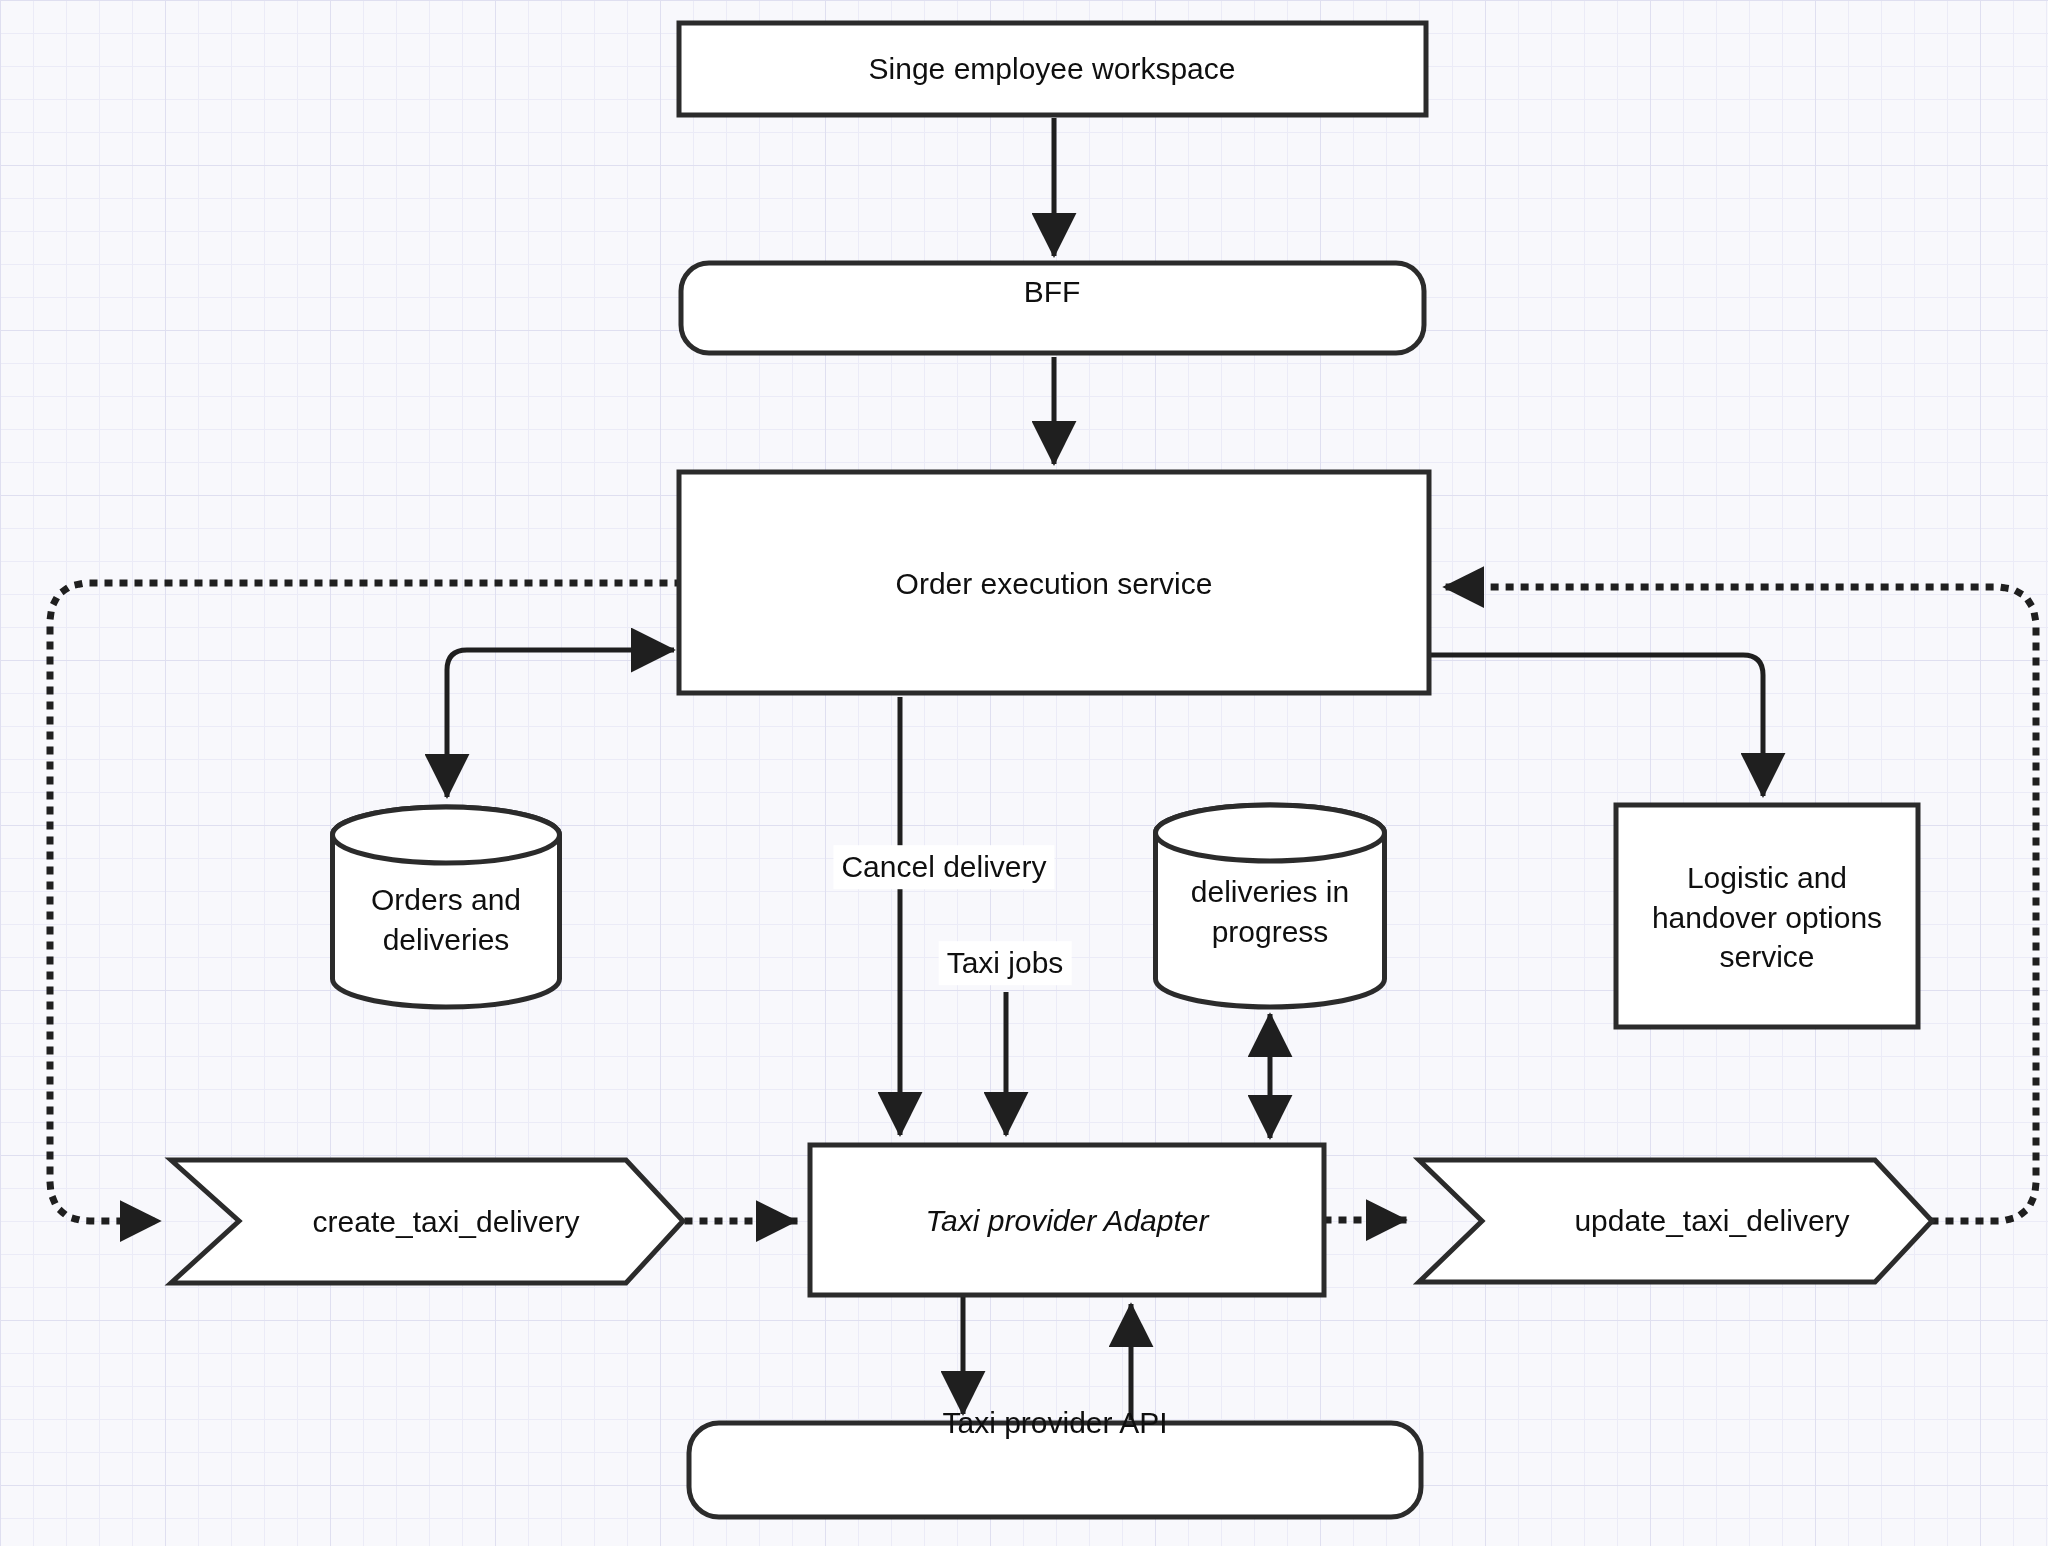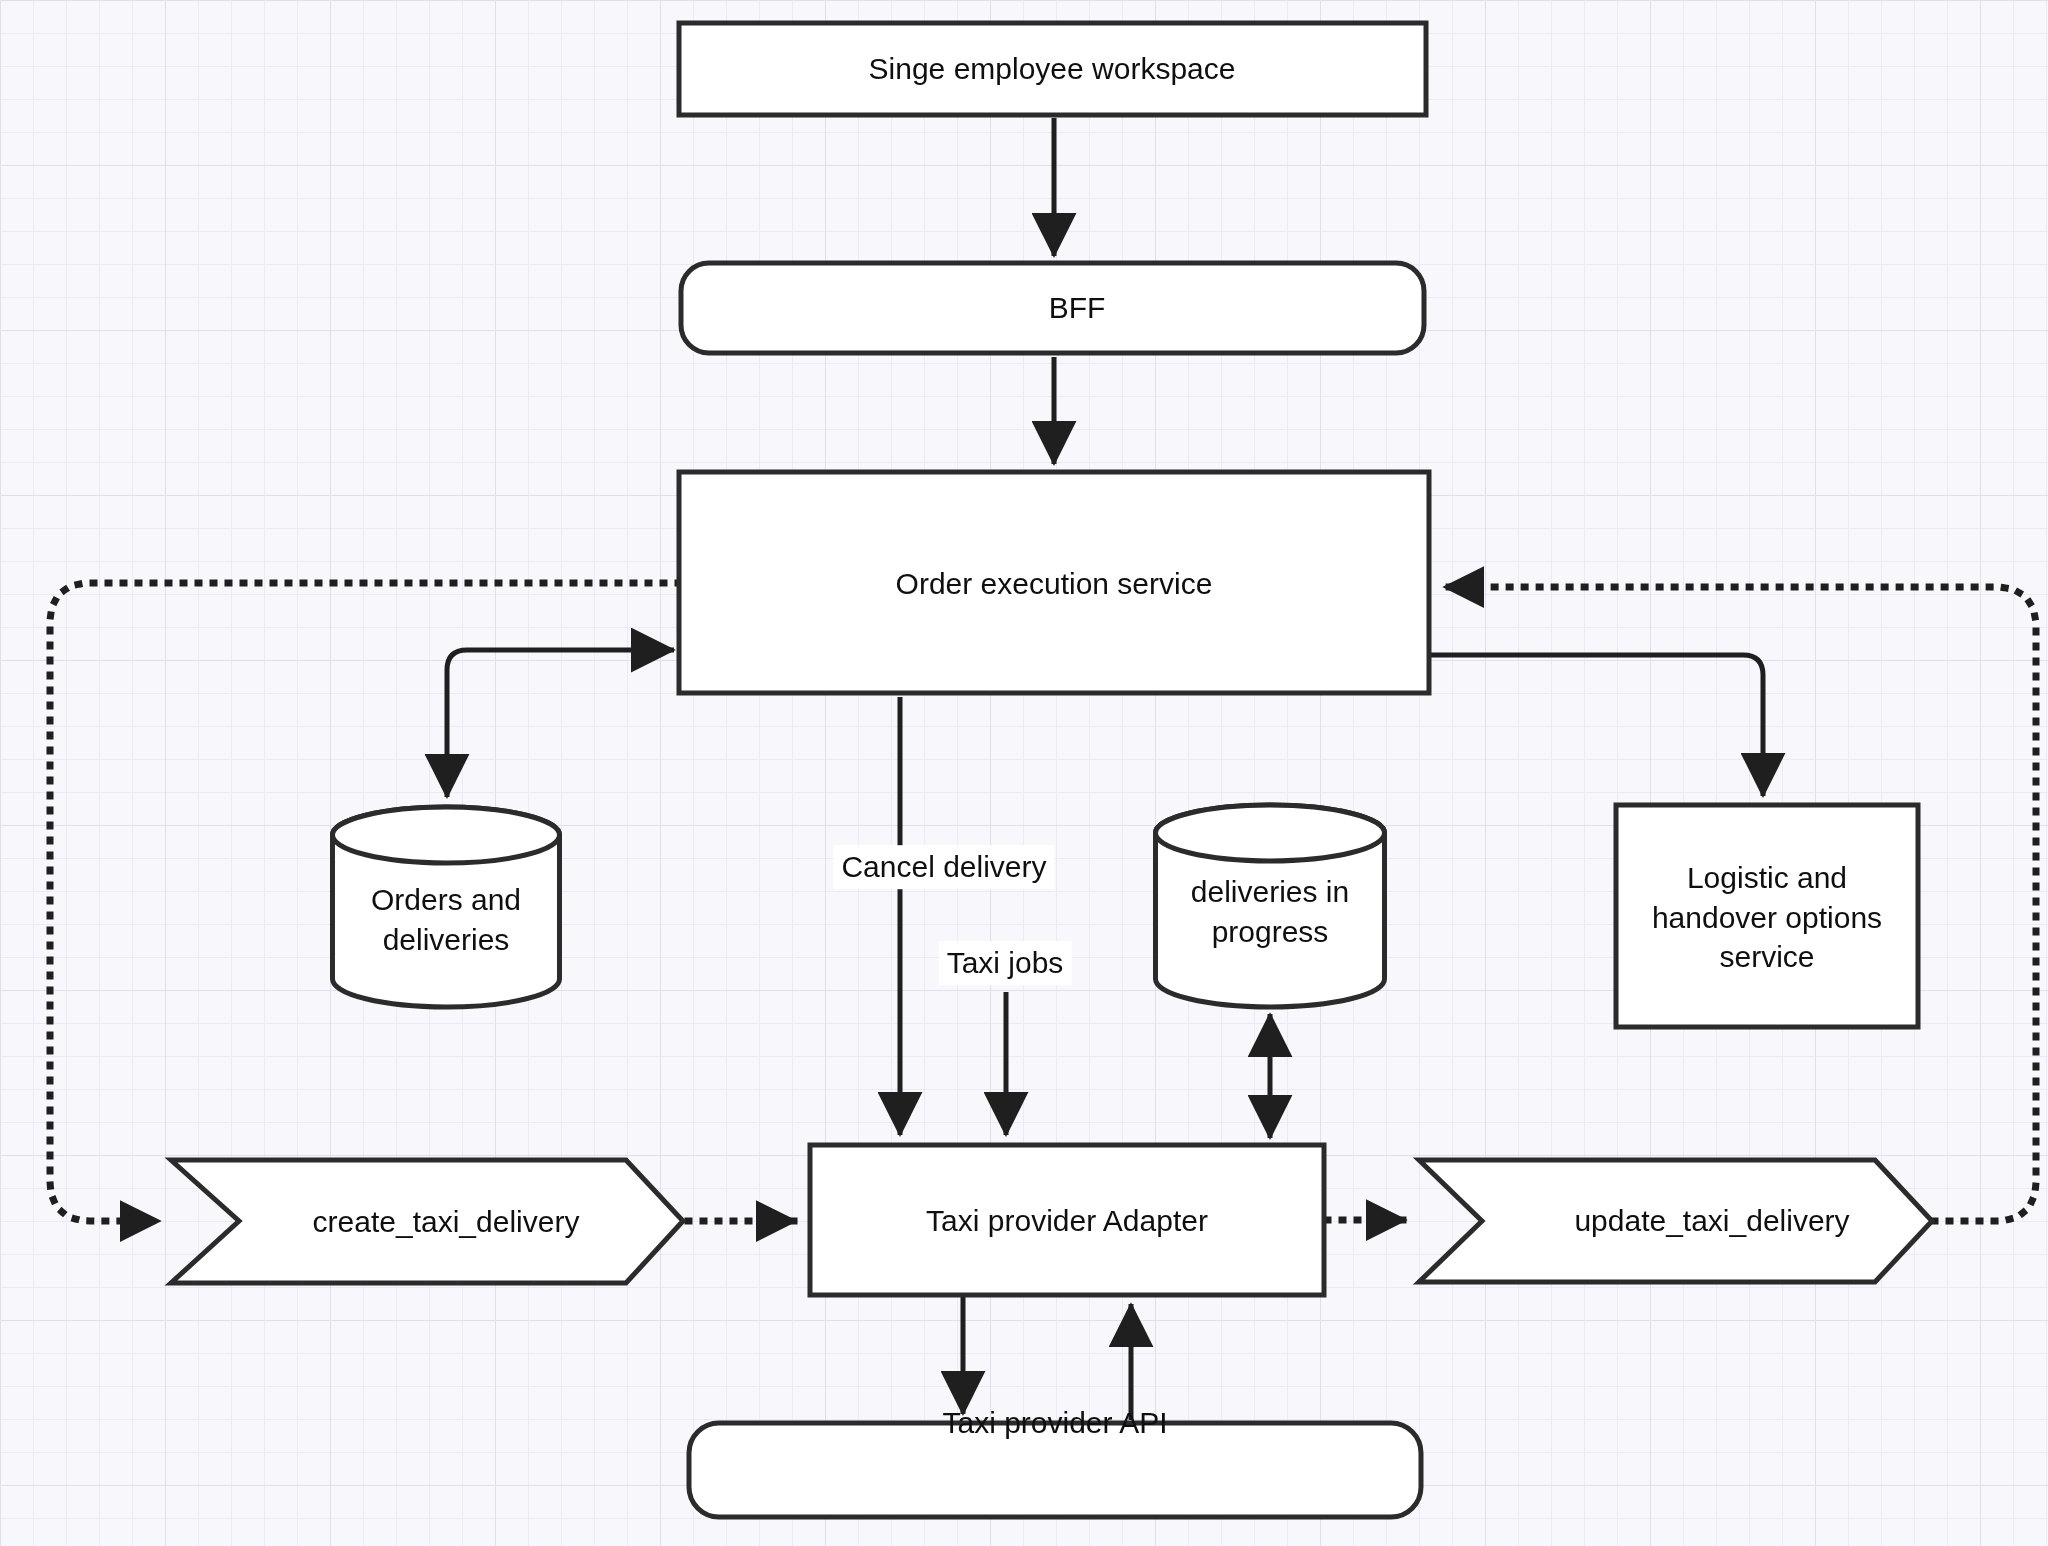--- a/index.html
+++ b/index.html
@@ -107,35 +107,35 @@
 
     <rect class="node-shape" x="810" y="1145" width="514" height="150"></rect>
 
     <polygon class="node-shape" points="1419,1160 1875,1160 1932,1221 1875,1282 1419,1282 1482,1221"></polygon>
 
     <rect class="node-shape" x="689" y="1423" width="732" height="94" rx="30" ry="30"></rect>
   </svg>
 
   <div class="lbl" style="left:1052px; top:69px;">Singe employee workspace</div>
 
-  <div class="lbl" style="left:1052px; top:308px;margin-left:25px;">BFF</div>
+  <div class="lbl" style="left:1052px; top:292px;">BFF</div>
 
   <div class="lbl wrap" style="left:446px; top:920px; width:230px;">Orders and deliveries</div>
 
   <div class="lbl" style="left:1054px; top:584px;">Order execution service</div>
 
   <div class="lbl bg" style="left:944px; top:867px;">Cancel delivery</div>
 
   <div class="lbl bg" style="left:1005px; top:963px;">Taxi jobs</div>
 
   <div class="lbl wrap" style="left:1767px; top:917px; width:270px;">Logistic and handover options service</div>
 
   <div class="lbl wrap" style="left:1270px; top:912px; width:230px;">deliveries in progress</div>
 
   <div class="lbl" style="left:446px; top:1222px;">create_taxi_delivery</div>
 
-  <div class="lbl" style="left:1067px; top:1221px;">Taxi provider Adapter</div>
+  <div class="lbl" style="left:1067px; top:1221px;font-style:italic;">Taxi provider Adapter</div>
 
   <div class="lbl" style="left:1712px; top:1221px;">update_taxi_delivery</div>
 
   <div class="lbl" style="left:1055px; top:1423px;">Taxi provider API</div>
 
 </div>
 
 </body></html>

